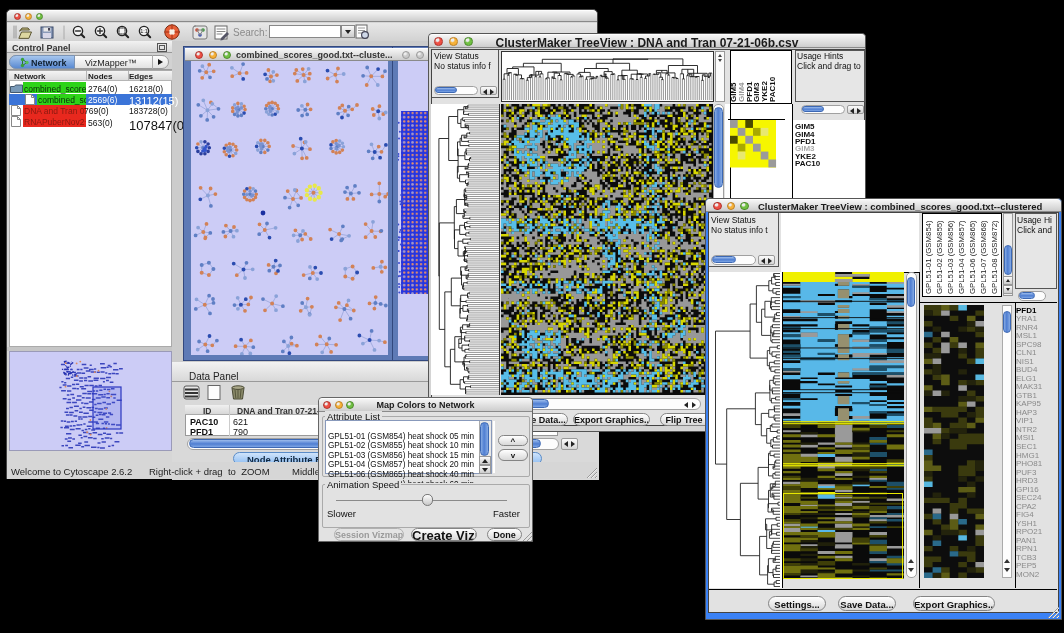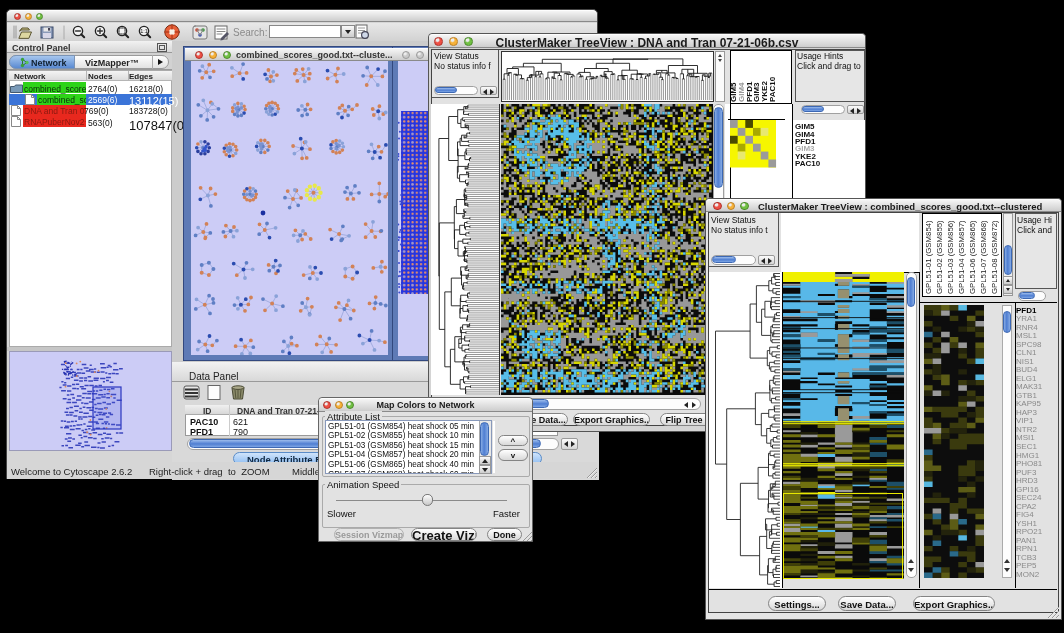--- a/index.html
+++ b/index.html
@@ -73,21 +73,21 @@
     <div class="a" style="left:0;top:43px;width:165px;height:17px;background:#d2d2d2;border-bottom:1px solid #9a9a9a"></div>
     <div class="a" style="left:2px;top:45px;width:160px;height:14px;background:linear-gradient(#fefefe,#e2e2e2);border:1px solid #9a9a9a;border-radius:7px"></div>
     <div class="a" style="left:2px;top:45px;width:66px;height:14px;background:linear-gradient(#a6c6ee,#5a8ad2);border:1px solid #7a93b5;border-radius:7px 0 0 7px"></div>
     <svg class="a" style="left:12px;top:47px" width="11" height="11">
       <path stroke="#2a7a2a" stroke-width="1" d="M3.5 2.5v6M3.5 2.5L8 5.5M3.5 8.5L8 5.5"></path>
       <circle cx="3.5" cy="2.5" r="1.7" fill="#3aa03a"></circle>
       <circle cx="3.5" cy="8.5" r="1.7" fill="#3aa03a"></circle>
       <circle cx="8" cy="5.5" r="1.7" fill="#55c055"></circle>
     </svg>
     <div class="a" style="left:24px;top:47.5px;font-size:9px;font-weight:bold;color:#102030">Network</div>
-    <div class="a" style="left:78px;top:47.5px;font-size:9px;font-weight:bold;color:#222">VizMapper™</div>
+    <div class="a" style="left:78px;top:47.5px;font-size:9px;font-weight:normal;color:#222">VizMapper™</div>
     <div class="a" style="left:145px;top:45px;width:17px;height:14px;border-left:1px solid #aaa"></div>
     <span class="arl" style="left:151px;top:48.5px;border-top:3.5px solid transparent;border-bottom:3.5px solid transparent;border-left:5px solid #111"></span>
     <div class="a" style="left:2px;top:60px;width:163px;height:277px;background:#fff;border:1px solid #aaa"></div>
     <div class="a" style="left:2px;top:61px;width:163px;height:10px;background:linear-gradient(#f4f4f4,#dcdcdc);border-bottom:1px solid #b5b5b5"></div>
     <div class="a" style="left:7px;top:62px;font-size:8px;font-weight:bold;color:#222">Network</div>
     <div class="a" style="left:81px;top:62px;font-size:8px;font-weight:bold;color:#222">Nodes</div>
     <div class="a" style="left:122px;top:62px;font-size:8px;font-weight:bold;color:#222">Edges</div>
     <div class="a" style="left:78.5px;top:61px;width:1px;height:10px;background:#b5b5b5"></div>
     <div class="a" style="left:120.5px;top:61px;width:1px;height:10px;background:#b5b5b5"></div>
     <div class="a" style="left:16px;top:72.3px;width:63px;height:11.2px;background:#2ed318"></div>
@@ -343,21 +343,21 @@
   </div>
 <div class="a" style="left:318px;top:397px;width:215px;height:145px;background:#e2e2e2;border:1px solid #666;border-radius:4px 4px 0 0">
     <div class="tbar a" style="left:0;top:0;width:100%;height:14px;border-radius:4px 4px 0 0"></div>
     <span class="tl" style="left:4.0px;top:3.2px;width:8px;height:8px;background:radial-gradient(circle at 35% 30%,#fff5 18%,#ee5045 40%,#ee5045);border:1px solid #b03028"></span>
     <span class="tl" style="left:15.5px;top:3.2px;width:8px;height:8px;background:radial-gradient(circle at 35% 30%,#fff5 18%,#f6b23a 40%,#f6b23a);border:1px solid #c08020"></span>
     <span class="tl" style="left:27.0px;top:3.2px;width:8px;height:8px;background:radial-gradient(circle at 35% 30%,#fff5 18%,#71c043 40%,#71c043);border:1px solid #4a8a28"></span>
     <div class="tt" style="top:2px;font-size:9px">Map Colors to Network</div>
     <div class="a" style="left:3px;top:18px;width:208px;height:61px;border:1px solid #aaa;border-radius:2px"></div>
     <div class="a" style="left:6px;top:12.5px;font-size:9.5px;color:#111;background:#e2e2e2;padding:0 2px">Attribute List</div>
     <div class="a" style="left:6px;top:22px;width:167px;height:54px;background:#fff;border:1px solid #8899bb"></div>
-    <div class="a" style="left:6px;top:22px;width:166px;height:53px;overflow:hidden">
+    <div class="a" style="left:6px;top:32px;width:166px;height:53px;overflow:hidden">
       <div class="a" style="left:3px;top:1.5px;font-size:8.2px;color:#111;white-space:nowrap">GPL51-01 (GSM854) heat shock 05 min</div>
       <div class="a" style="left:3px;top:11.1px;font-size:8.2px;color:#111;white-space:nowrap">GPL51-02 (GSM855) heat shock 10 min</div>
       <div class="a" style="left:3px;top:20.7px;font-size:8.2px;color:#111;white-space:nowrap">GPL51-03 (GSM856) heat shock 15 min</div>
       <div class="a" style="left:3px;top:30.3px;font-size:8.2px;color:#111;white-space:nowrap">GPL51-04 (GSM857) heat shock 20 min</div>
       <div class="a" style="left:3px;top:39.9px;font-size:8.2px;color:#111;white-space:nowrap">GPL51-06 (GSM865) heat shock 40 min</div>
       <div class="a" style="left:3px;top:49.5px;font-size:8.2px;color:#111;white-space:nowrap">GPL51-07 (GSM868) heat shock 60 min</div>
     </div>
     <div class="a" style="left:174px;top:23px;width:2px;height:52px;background:#fff"></div>
     <div class="a" style="left:160px;top:23px;width:12px;height:52px;background:#e8e8e8;border-left:1px solid #aaa"></div>
     <div class="thumbv" style="left:161px;top:24px;width:9px;height:34px"></div>
@@ -373,21 +373,21 @@
     <div class="a" style="left:103px;top:96px;width:11px;height:12px;background:linear-gradient(#fdfdfd,#c8c8c8);border:1px solid #777;border-radius:5.5px 5.5px 6px 6px"></div>
     <div class="a" style="left:8px;top:110px;font-size:9.5px;color:#111">Slower</div>
     <div class="a" style="left:174px;top:110px;font-size:9.5px;color:#111">Faster</div>
     <div class="btn" style="left:15px;top:130px;width:70px;height:13px;font-size:9px;line-height:13px;color:#9a9a9a;background:#e4e4e4;border-color:#b0b0b0">Session Vizmap</div>
     <div class="btn" style="left:92px;top:130px;width:66px;height:13px;font-size:13px;line-height:13px">Create Vizmap</div>
     <div class="btn" style="left:168px;top:130px;width:35px;height:13px;font-size:9px;line-height:13px">Done</div>
     <svg class="a" style="left:204px;top:134px" width="10" height="10">
       <path stroke="#999" d="M9 0L0 9M9 4L4 9M9 8L8 9"></path>
     </svg>
   </div>
-<div class="a" style="left:705px;top:198px;width:357px;height:422px;background:#e5e5e5;border:1px solid #555;border-radius:4px 4px 0 0">
+<div class="a" style="left:705px;top:198px;width:357px;height:422px;background:#3b82f6;border:1px solid #555;border-radius:4px 4px 0 0">
     <div class="tbar a" style="left:0;top:0;width:100%;height:13px;border-radius:4px 4px 0 0"></div>
     <span class="tl" style="left:7.0px;top:2.8px;width:8.5px;height:8.5px;background:radial-gradient(circle at 35% 30%,#fff5 18%,#ee5045 40%,#ee5045);border:1px solid #b03028"></span>
     <span class="tl" style="left:20.7px;top:2.8px;width:8.5px;height:8.5px;background:radial-gradient(circle at 35% 30%,#fff5 18%,#f6b23a 40%,#f6b23a);border:1px solid #c08020"></span>
     <span class="tl" style="left:34.4px;top:2.8px;width:8.5px;height:8.5px;background:radial-gradient(circle at 35% 30%,#fff5 18%,#71c043 40%,#71c043);border:1px solid #4a8a28"></span>
     <div class="a" style="left:52px;top:2px;width:300px;font-size:9.5px;font-weight:bold;color:#1a1a1a;white-space:nowrap">ClusterMaker TreeView : combined_scores_good.txt--clustered</div>
     <div class="a" style="left:2px;top:13px;width:351px;height:401px;background:#e2e2e2;border:1px solid #444"></div>
     <div class="a" style="left:3px;top:14px;width:70px;height:54px;background:#e6e6e6;border-right:1px solid #555;border-bottom:1px solid #555"></div>
     <div class="a" style="left:5px;top:16px;font-size:8.5px;color:#111">View Status</div>
     <div class="a" style="left:5px;top:25.5px;font-size:8.5px;color:#111">No status info t</div>
     <div class="vsb" style="left:5px;top:56px;width:45px;height:10px"></div>

